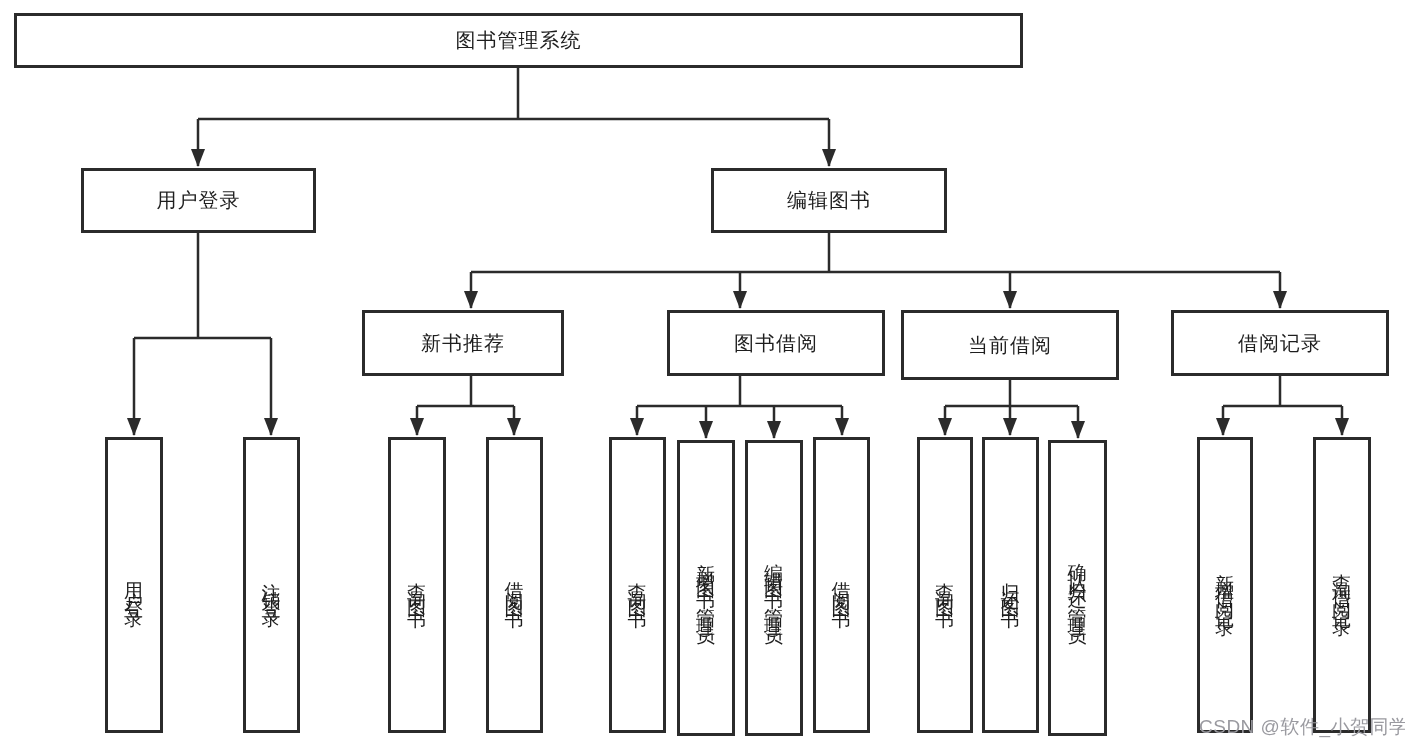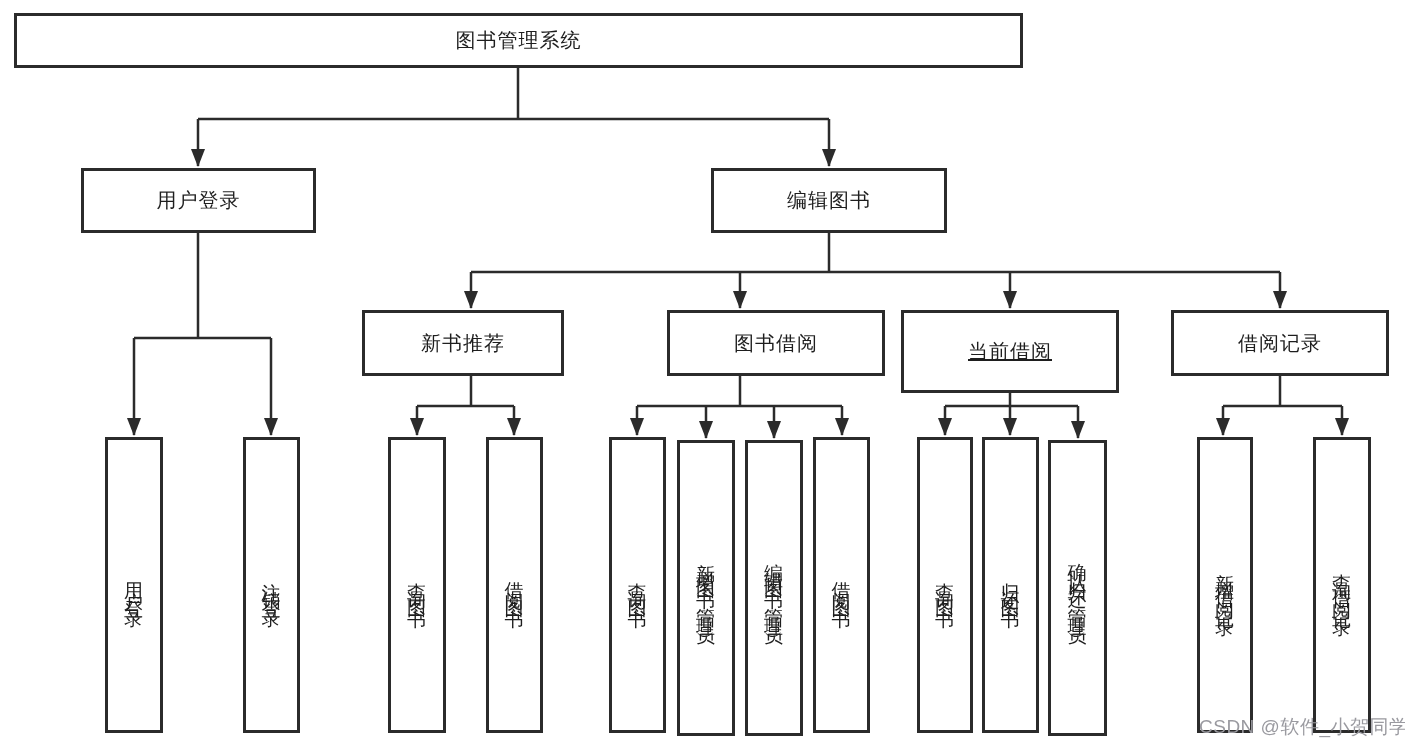--- a/index.html
+++ b/index.html
@@ -111,21 +111,21 @@
   <div class="node h" style="left:711px; top:168px; width:236px; height:65px;">
     <span>编辑图书</span>
   </div>
 
   <div class="node h" style="left:362px; top:310px; width:202px; height:66px;">
     <span>新书推荐</span>
   </div>
   <div class="node h" style="left:631px; top:310px; width:218px; height:66px;margin-left:36px;">
     <span>图书借阅</span>
   </div>
-  <div class="node h" style="left:901px; top:310px; width:218px; height:83px;text-decoration:underline;">
+  <div class="node h" style="left:901px; top:310px; width:218px; height:70px;">
     <span>当前借阅</span>
   </div>
   <div class="node h" style="left:1171px; top:310px; width:218px; height:66px;text-align:right;">
     <span>借阅记录</span>
   </div>
 
   <div class="node v" style="left:105px; top:437px; width:58px; height:296px;">
     <span>用户登录</span>
   </div>
   <div class="node v" style="left:243px; top:437px; width:57px; height:296px;">

